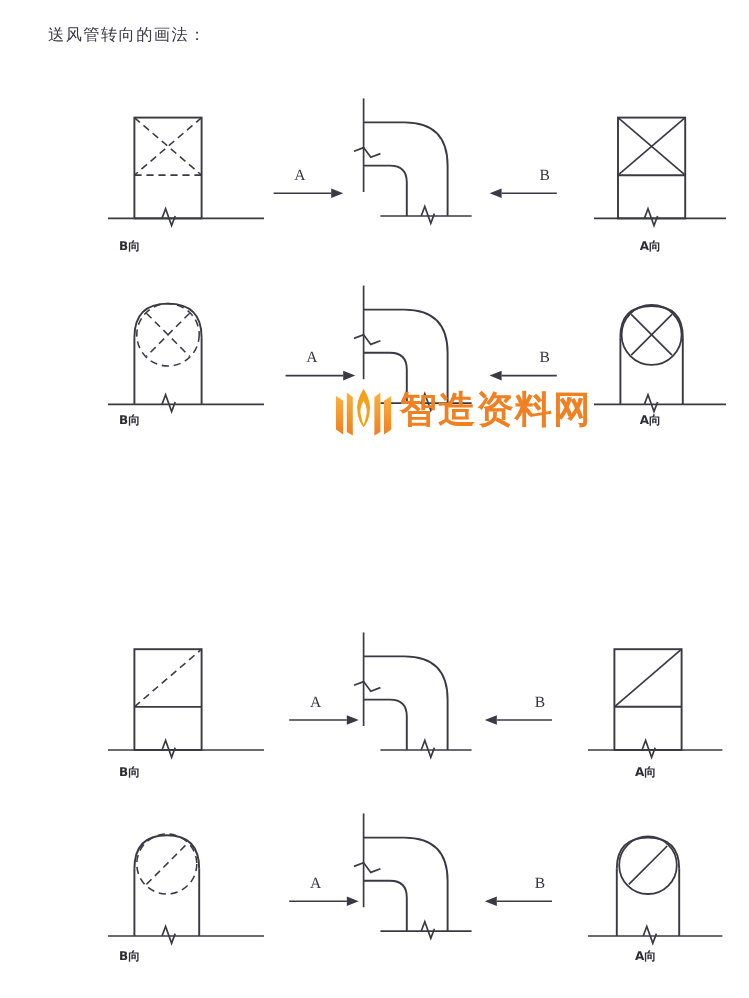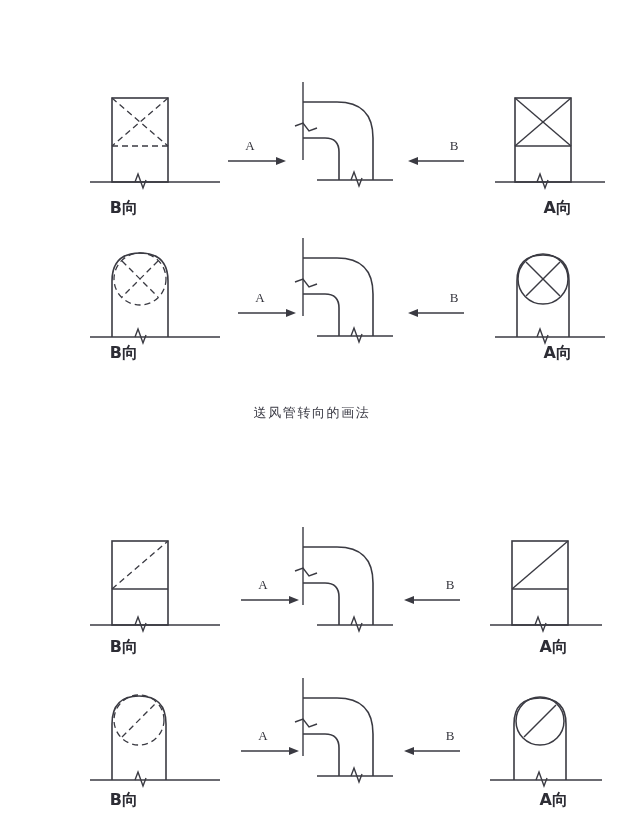--- a/index.html
+++ b/index.html
@@ -26,25 +26,25 @@
     font-family:"DejaVu Sans", sans-serif;
     font-size:13px;
     letter-spacing:1.6px;
     color:#3a3a44;
     white-space:nowrap;
     text-align:center;
   }
   .view-label{
     position:absolute;
     font-family:"DejaVu Sans", sans-serif;
-    font-size:16px;
+    font-size:10px;
     font-weight:bold;
     color:#2d2d35;
     white-space:nowrap;
-    text-align:right;
+    text-align:center;
     width:60px;
   }
   .arrow-label{
     position:absolute;
     font-family:"Liberation Serif", serif;
     font-size:13px;
     color:#35353d;
     white-space:nowrap;
     text-align:center;
     width:20px;
@@ -67,20 +67,21 @@
     letter-spacing:1px;
     color:#f08122;
     white-space:nowrap;
   }
 </style>
 </head>
 <body>
 
 <div class="page">
 
+  <div class="section-heading" style="left:40px;top:20px;">送风管转向的画法：</div>
 
   <div class="cell" style="left:90px;top:90px;">
     <svg width="150" height="110" viewBox="0 0 150 110">
 
       <line x1="0" y1="92" x2="130" y2="92" stroke="#3a3a42" stroke-width="1.4"></line>
 
       <rect x="22" y="8" width="56" height="84" fill="none" stroke="#3a3a42" stroke-width="1.6"></rect>
 
       <line x1="22" y1="56" x2="78" y2="56" stroke="#3a3a42" stroke-width="1.4" stroke-dasharray="6,4"></line>
 
@@ -188,22 +189,38 @@
       <line x1="74" y1="36" x2="74" y2="92" stroke="#3a3a42" stroke-width="1.6"></line>
       <path d="M22 36 Q22 10 48 10 Q74 10 74 36" fill="none" stroke="#3a3a42" stroke-width="1.6"></path>
       <circle cx="48" cy="34" r="25" fill="none" stroke="#3a3a42" stroke-width="1.5"></circle>
       <line x1="31" y1="17" x2="65" y2="51" stroke="#3a3a42" stroke-width="1.4"></line>
       <line x1="65" y1="17" x2="31" y2="51" stroke="#3a3a42" stroke-width="1.4"></line>
       <path d="M42 92 L45 84 L50 98 L53 90" fill="none" stroke="#3a3a42" stroke-width="1.4"></path>
     </svg>
   </div>
   <div class="view-label" style="left:512px;top:343px;">A向</div>
 
-
-  <div class="figure-caption" style="left:202px;top:404px;width:220px;">送风管转向的画法</div>
+  <div class="wm">
+    <svg width="52" height="44" viewBox="0 0 52 44">
+      <defs>
+        <linearGradient id="wmg" x1="0" y1="0" x2="0" y2="1">
+          <stop offset="0%" stop-color="#fbb040"></stop>
+          <stop offset="100%" stop-color="#ef7f1f"></stop>
+        </linearGradient>
+      </defs>
+      <path d="M3 8 L3 36 L9 40 L9 12 Z" fill="url(#wmg)"></path>
+      <path d="M12 5 L12 38 L17 41 L17 9 Z" fill="url(#wmg)"></path>
+      <path d="M49 8 L49 36 L43 40 L43 12 Z" fill="url(#wmg)"></path>
+      <path d="M40 5 L40 38 L35 41 L35 9 Z" fill="url(#wmg)"></path>
+      <path d="M26 2 Q33 13 31 22 Q30 30 26 34 Q22 30 21 22 Q19 13 26 2 Z" fill="#f3a11c"></path>
+      <path d="M26 12 Q30 19 28 25 Q27 30 26 32 Q25 30 24 25 Q22 19 26 12 Z" fill="#ffffff"></path>
+    </svg>
+    <div class="wm-text">智造资料网</div>
+  </div>
+
 
 
   <div class="cell" style="left:90px;top:533px;">
     <svg width="150" height="110" viewBox="0 0 150 110">
       <line x1="0" y1="92" x2="130" y2="92" stroke="#3a3a42" stroke-width="1.4"></line>
       <rect x="22" y="8" width="56" height="84" fill="none" stroke="#3a3a42" stroke-width="1.6"></rect>
       <line x1="22" y1="56" x2="78" y2="56" stroke="#3a3a42" stroke-width="1.5"></line>
       <line x1="22" y1="56" x2="78" y2="8" stroke="#3a3a42" stroke-width="1.3" stroke-dasharray="6,4"></line>
       <path d="M45 92 L48 84 L53 98 L56 90" fill="none" stroke="#3a3a42" stroke-width="1.4"></path>
     </svg>

